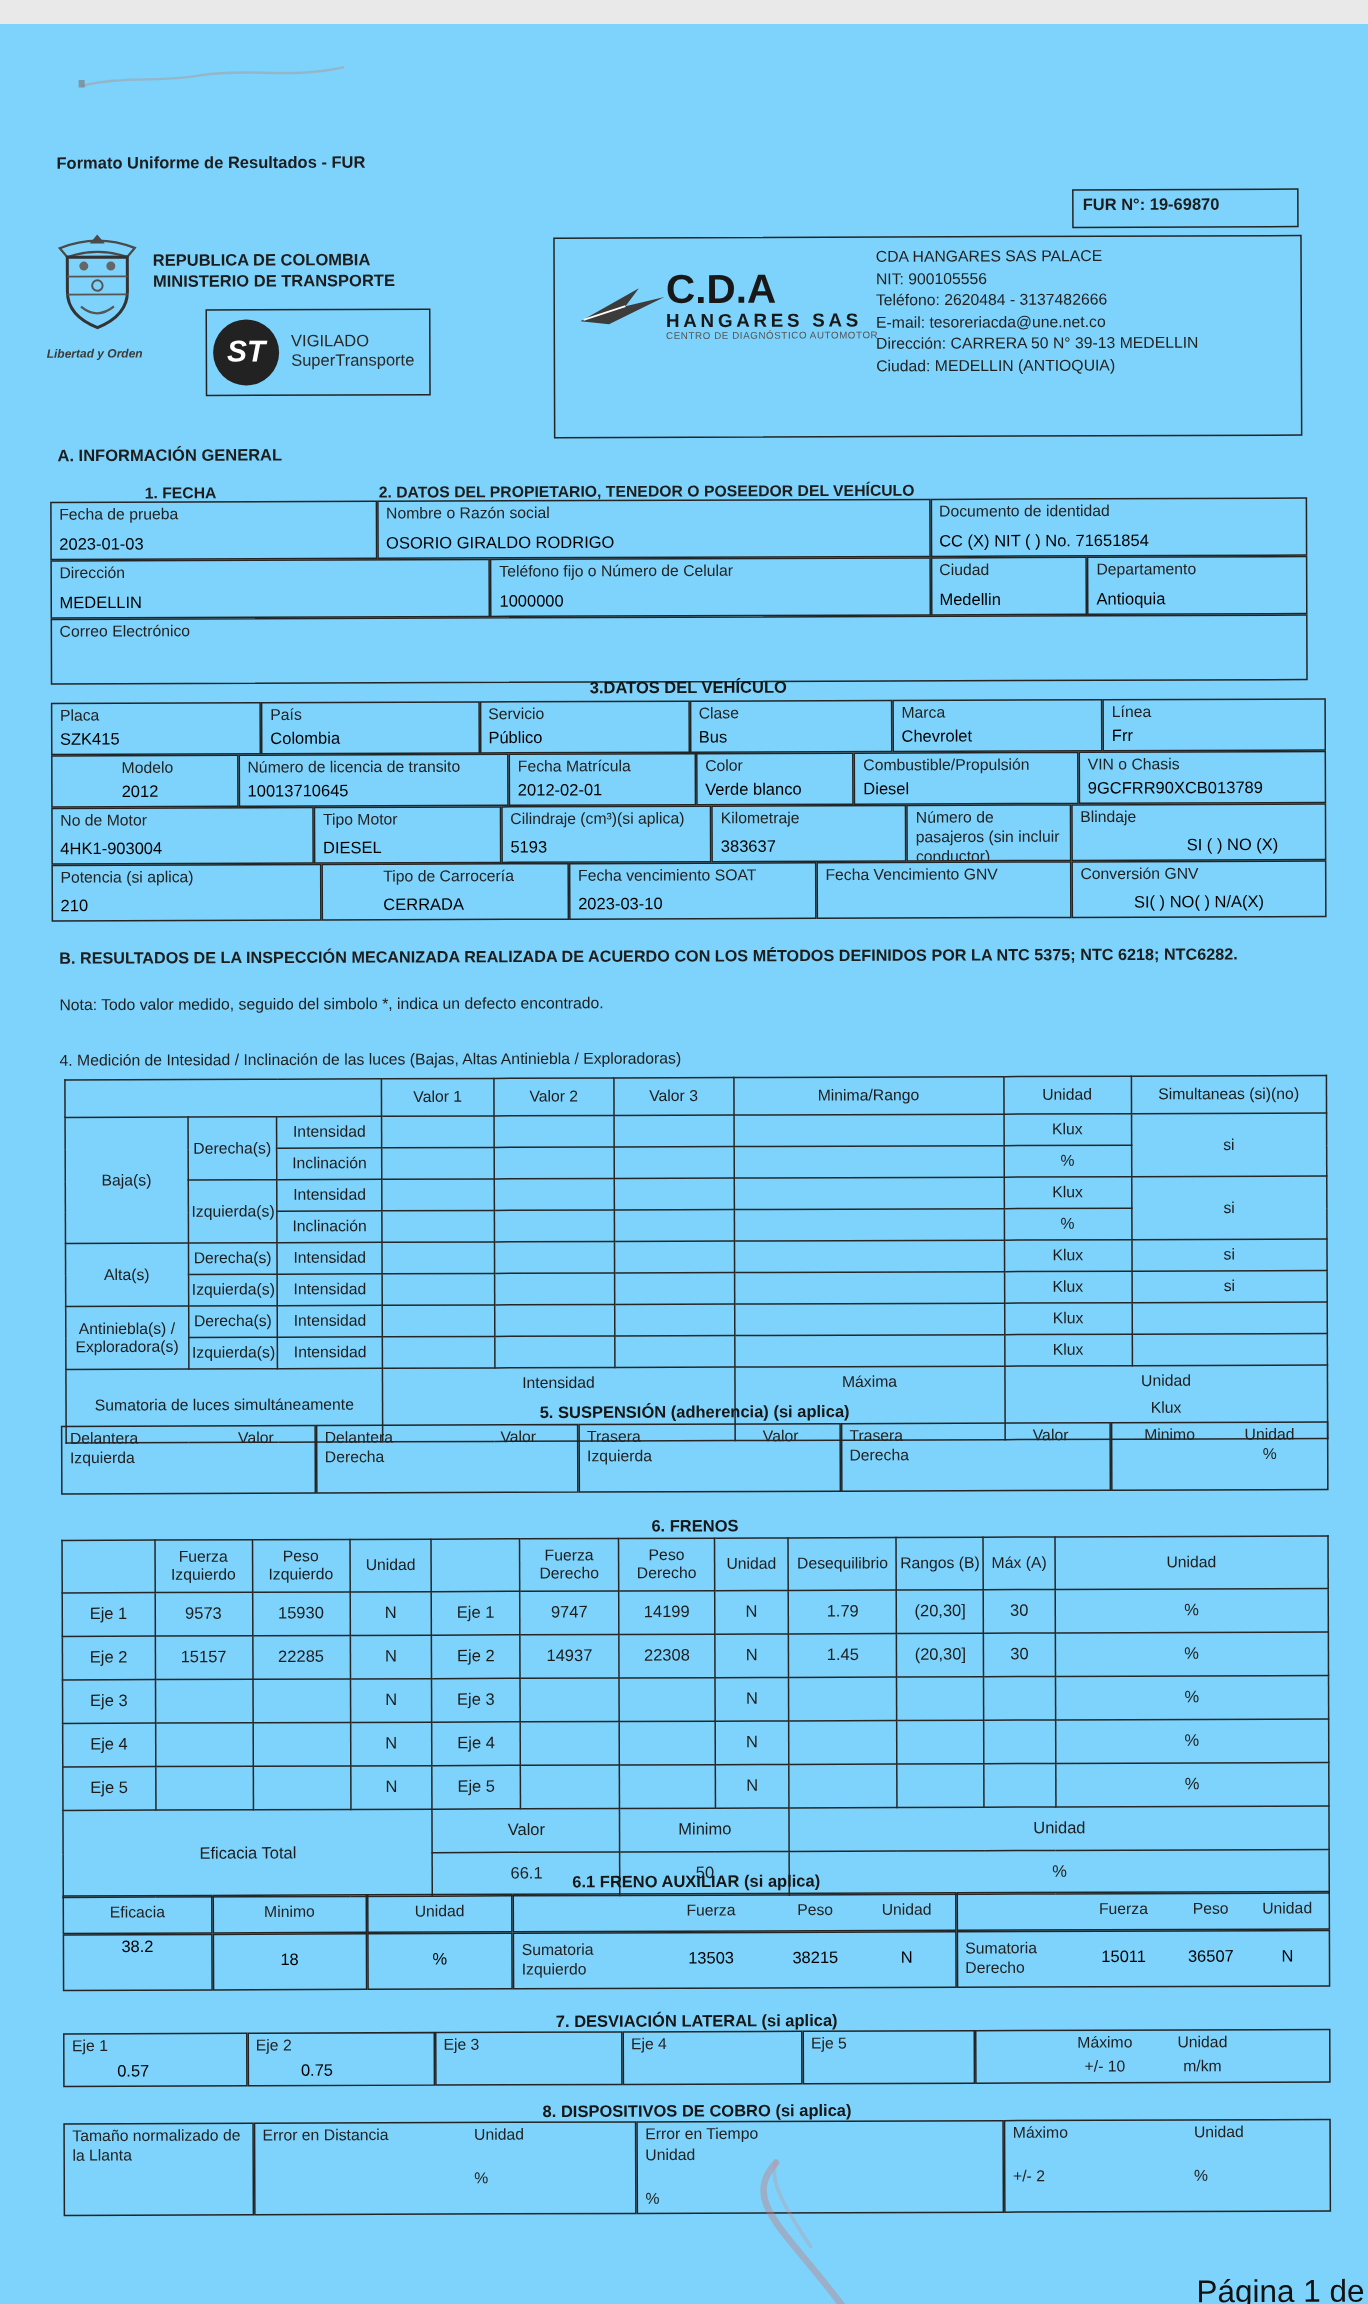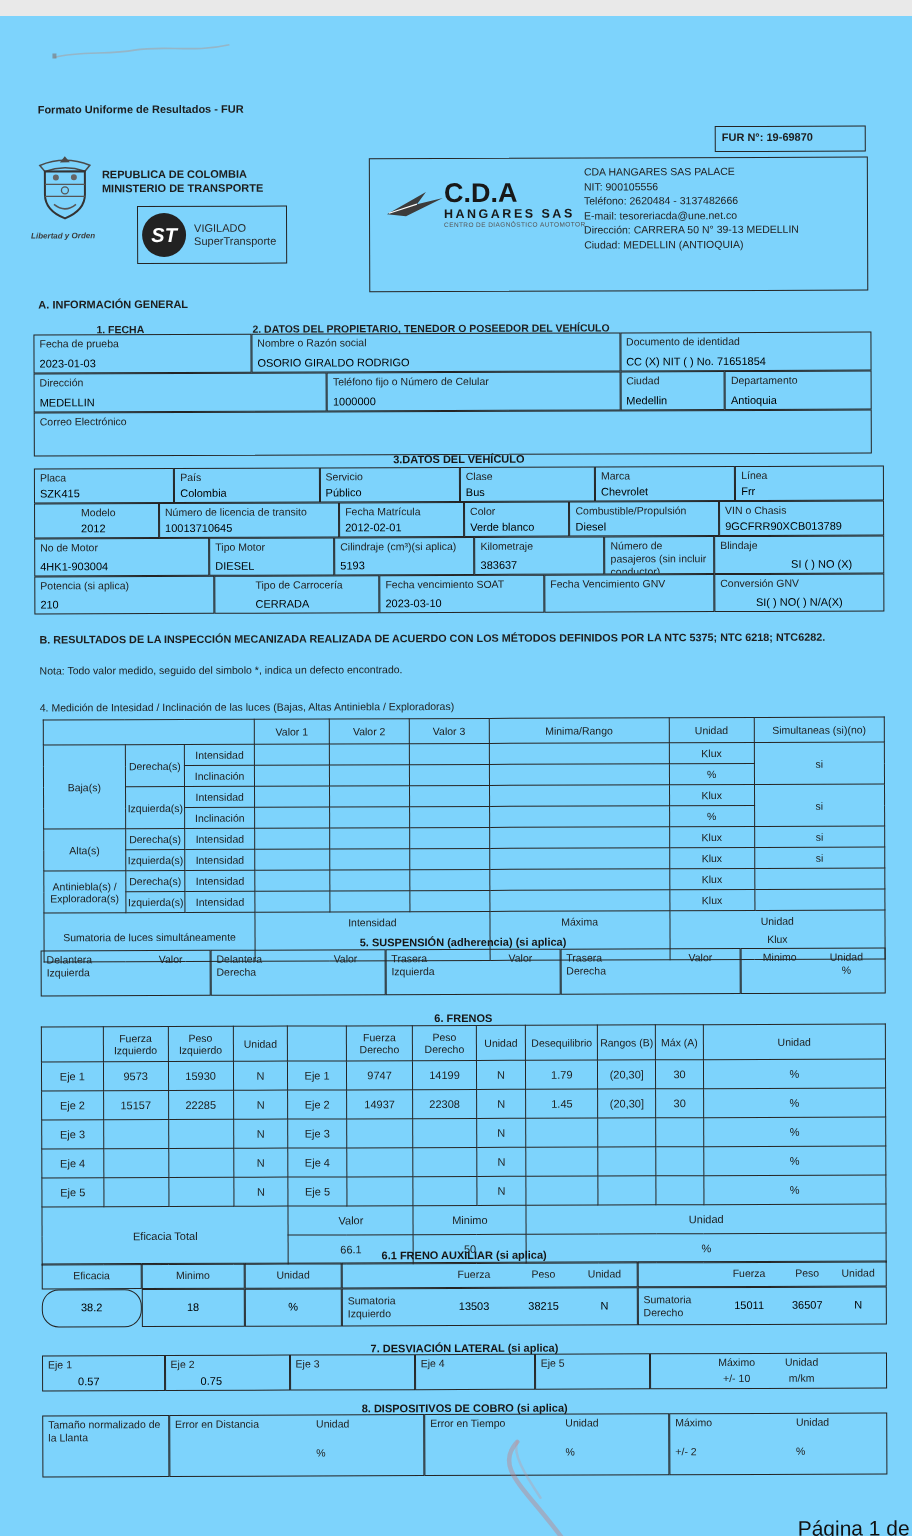--- a/index.html
+++ b/index.html
@@ -528,21 +528,21 @@
         <div class="lbl vc" style="width:19%;">Unidad</div>
       </div>
       <div class="fc" style="width:29.5%;flex-direction:row;align-items:center;">
         <div style="width:32%;"></div>
         <div class="lbl vc" style="width:25%;">Fuerza</div>
         <div class="lbl vc" style="width:24%;">Peso</div>
         <div class="lbl vc" style="width:19%;">Unidad</div>
       </div>
     </div>
     <div class="fr" style="height:38px;">
-      <div class="fc vc" style="width:11.8%;justify-content:center;border-radius:17px;">
+      <div class="fc vc" style="width:11.8%;justify-content:flex-start;">
             <div class="val">38.2</div>
           </div>
       <div class="fc vc" style="width:12.2%;justify-content:center;">
             <div class="val">18</div>
           </div>
       <div class="fc vc" style="width:11.5%;justify-content:center;">
             <div class="val">%</div>
           </div>
       <div class="fc" style="width:35%;flex-direction:row;align-items:center;">
         <div class="lbl" style="width:32%;">Sumatoria Izquierdo</div>
@@ -601,21 +601,21 @@
       <div class="fc" style="width:15%;justify-content:flex-start;">
         <div class="lbl">Tamaño normalizado de la Llanta</div>
       </div>
       <div class="fc" style="width:30.2%;flex-direction:row;">
         <div class="lbl" style="width:58%;">Error en Distancia</div>
         <div class="lbl" style="width:42%;display:flex;flex-direction:column;gap:16px;">
           <span>Unidad</span>
           <span>%</span>
         </div>
       </div>
-      <div class="fc" style="width:29%;flex-direction:row;">
+      <div class="fc" style="width:29%;flex-direction:column;">
         <div class="lbl" style="width:58%;">Error en Tiempo</div>
         <div class="lbl" style="width:42%;display:flex;flex-direction:column;gap:16px;">
           <span>Unidad</span>
           <span>%</span>
         </div>
       </div>
       <div class="fc" style="width:25.8%;flex-direction:row;">
         <div class="lbl" style="width:45%;display:flex;flex-direction:column;gap:16px;">
           <span>Máximo</span>
           <span>+/- 2</span>

